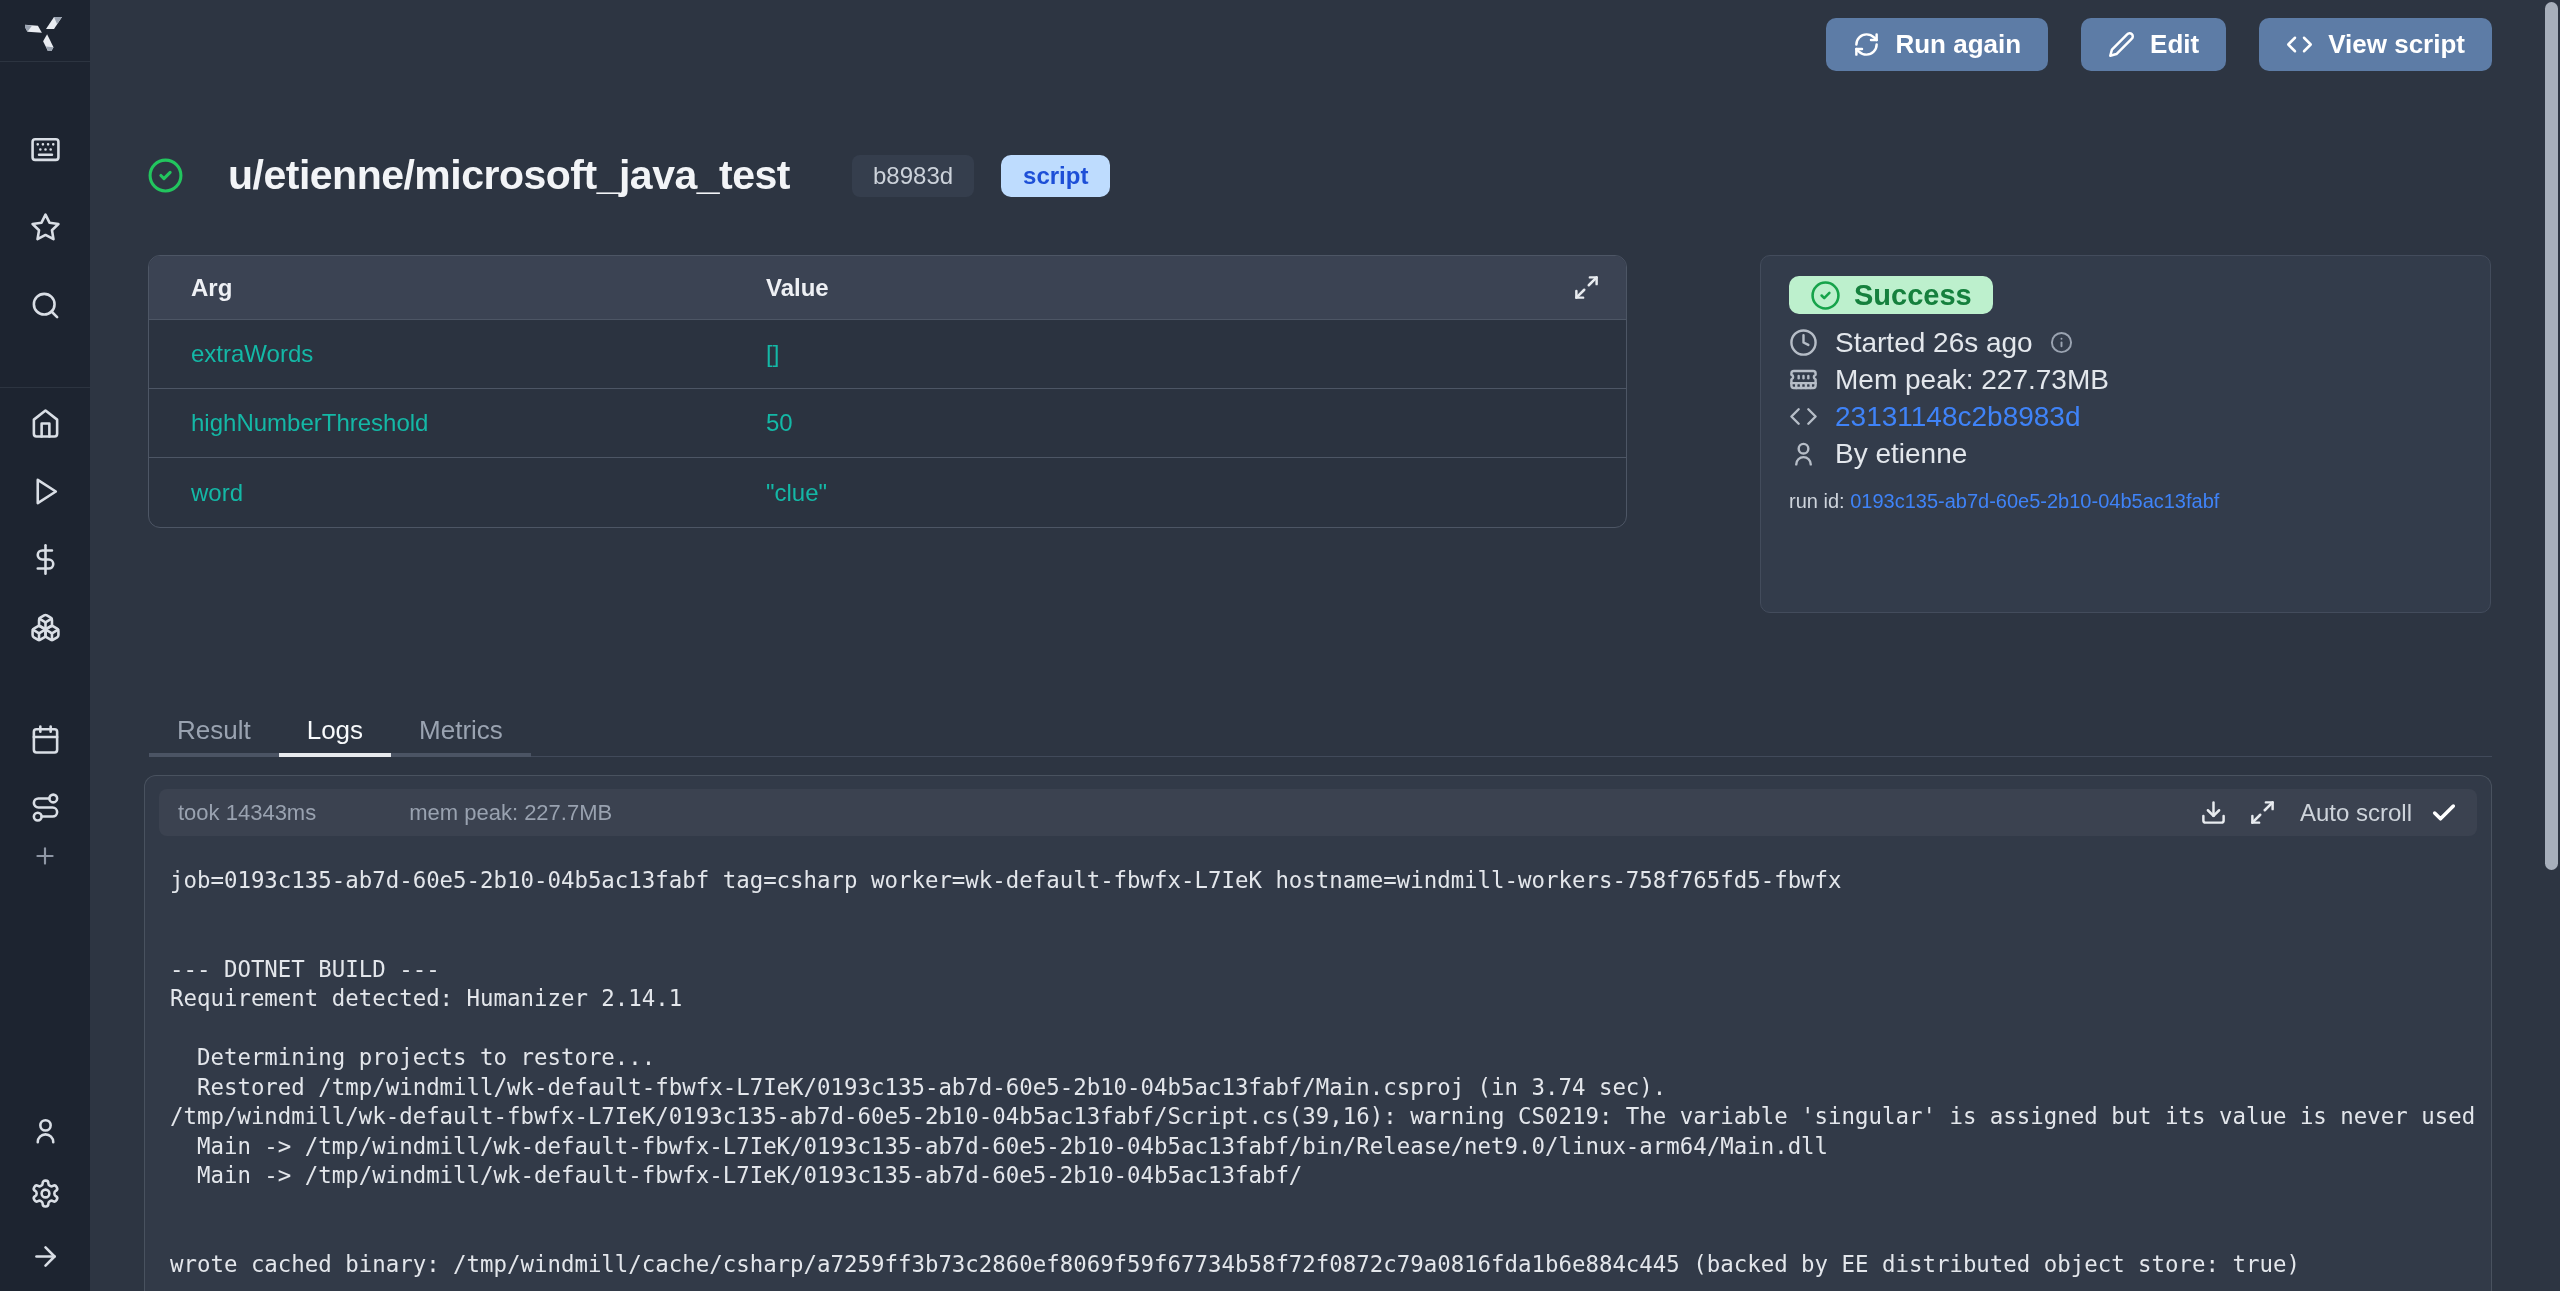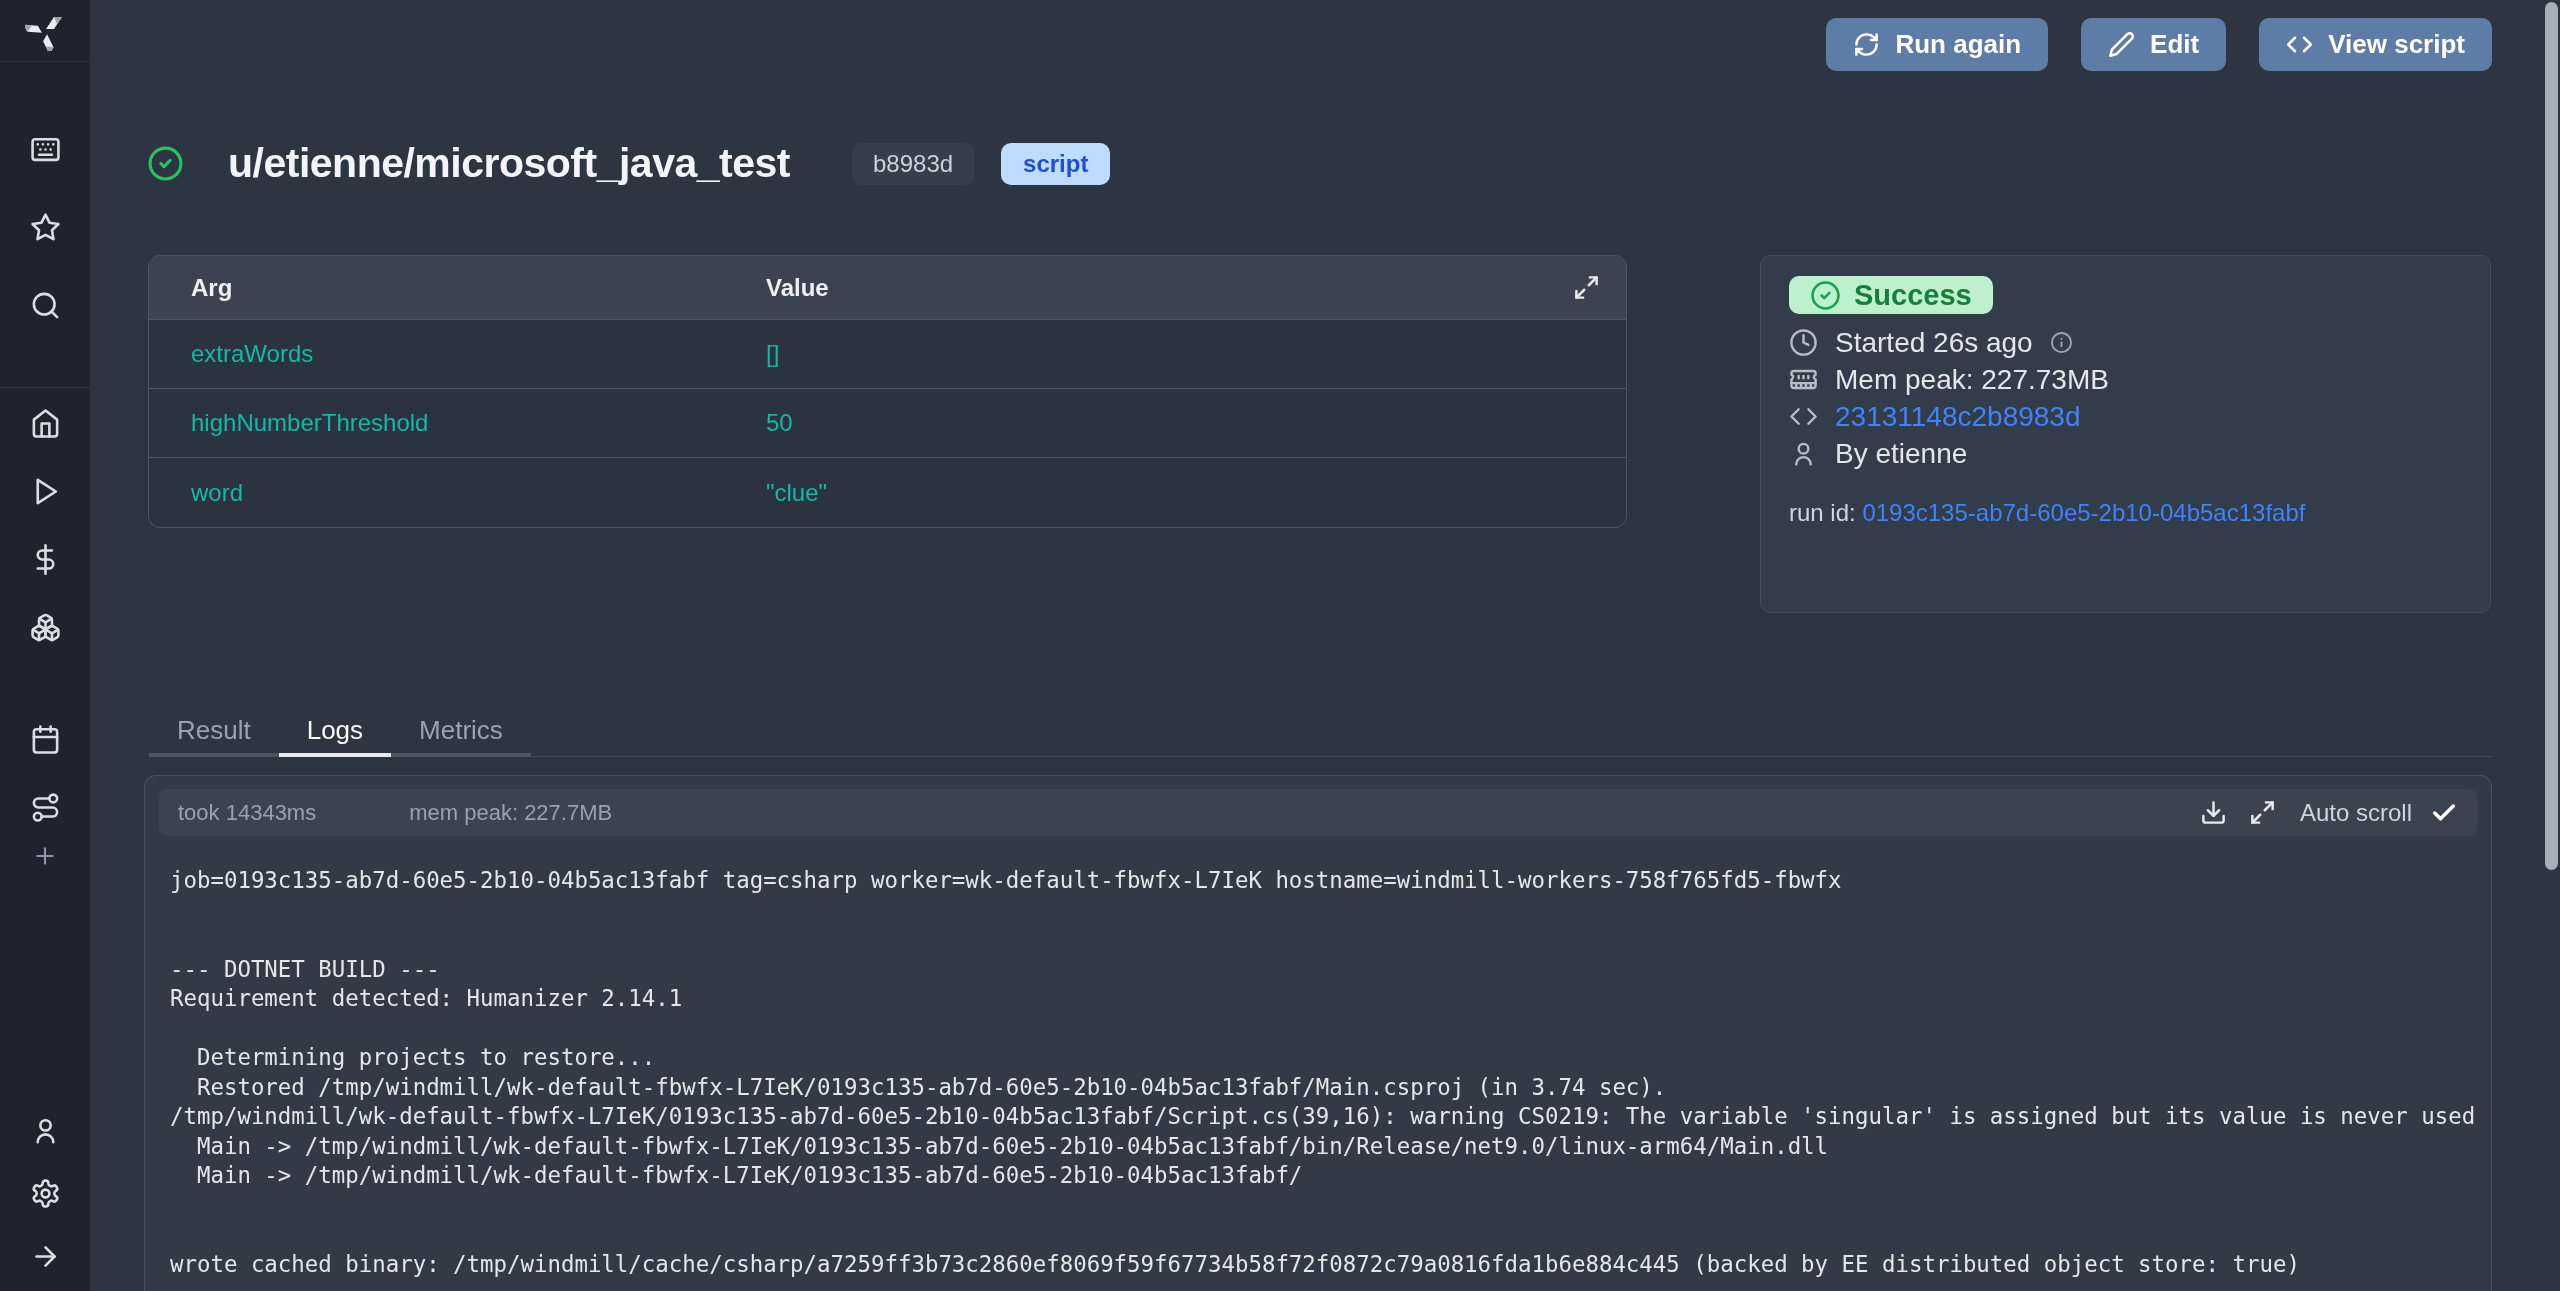--- a/index.html
+++ b/index.html
@@ -37,21 +37,21 @@
   .top-btn {
     height:53px; padding:0 27px; font-size:26px; font-weight:600; color:#ffffff;
     background:#5d7ca6; border:none; border-radius:10px;
     display:flex; align-items:center; gap:15px; cursor:pointer;
     font-family:"Liberation Sans", sans-serif;
   }
   .top-btn svg { width:27px; height:27px; stroke:#ffffff; stroke-width:2.2; fill:none;
     stroke-linecap:round; stroke-linejoin:round; }
 
   
-  .title-row { position:absolute; left:147px; top:140px; display:flex; align-items:center; }
+  .title-row { position:absolute; left:147px; top:152px; display:flex; align-items:center; }
   .check-circle svg { width:37px; height:37px; stroke:#22c55e; stroke-width:2; fill:none;
     stroke-linecap:round; stroke-linejoin:round; }
   .page-title { font-size:41px; font-weight:700; color:#f2f4f7; letter-spacing:-0.5px; margin-left:44px; }
   .hash-badge { margin-left:62px; font-size:24px; color:#ccd2da; background:#353e4d;
     padding:7px 21px; border-radius:8px; }
   .script-badge { margin-left:27px; font-size:24px; font-weight:700; color:#1d4fd7; background:#bedcfe;
     padding:7px 22px; border-radius:10px; }
 
   
   .args-table { position:absolute; left:148px; top:255px; width:1479px;
@@ -82,21 +82,21 @@
   .detail { display:flex; align-items:center; gap:17px; color:#e3e7ec; font-size:28px;
     margin-top:4px; height:33px; }
   .detail svg { width:29px; height:29px; stroke:#b6bdc7; stroke-width:2; fill:none;
     stroke-linecap:round; stroke-linejoin:round; flex:none; }
   .detail.small { font-size:23px; color:#ced4dc; margin-top:17px; height:28px; }
   .detail.small svg { width:25px; height:25px; }
   .detail .info-i { cursor:pointer; }
   .detail .info-i svg { width:23px; height:23px; stroke:#9aa3b1; }
   .detail.first-big { margin-top:12px; }
   .link { color:#3f83f8; cursor:pointer; text-decoration:none; }
-  .runid-row { margin-top:29px; font-size:24px; color:#ced4dc; }
+  .runid-row { margin-top:20px; font-size:20px; color:#ced4dc; }
 
   
   .tabs { position:absolute; left:149px; top:707px; right:68px; display:flex;
     border-bottom:1px solid #414a5a; height:50px; }
   .tab { padding:0 28px; display:flex; align-items:center; font-size:26px; color:#9aa3b1;
     border-bottom:4px solid #4b5464; margin-bottom:-1px; cursor:pointer; }
   .tab.active { color:#f8fafc; border-bottom-color:#e8eaee; font-weight:500; }
 
   
   .log-box { position:absolute; left:144px; top:775px; right:68px; bottom:0;

